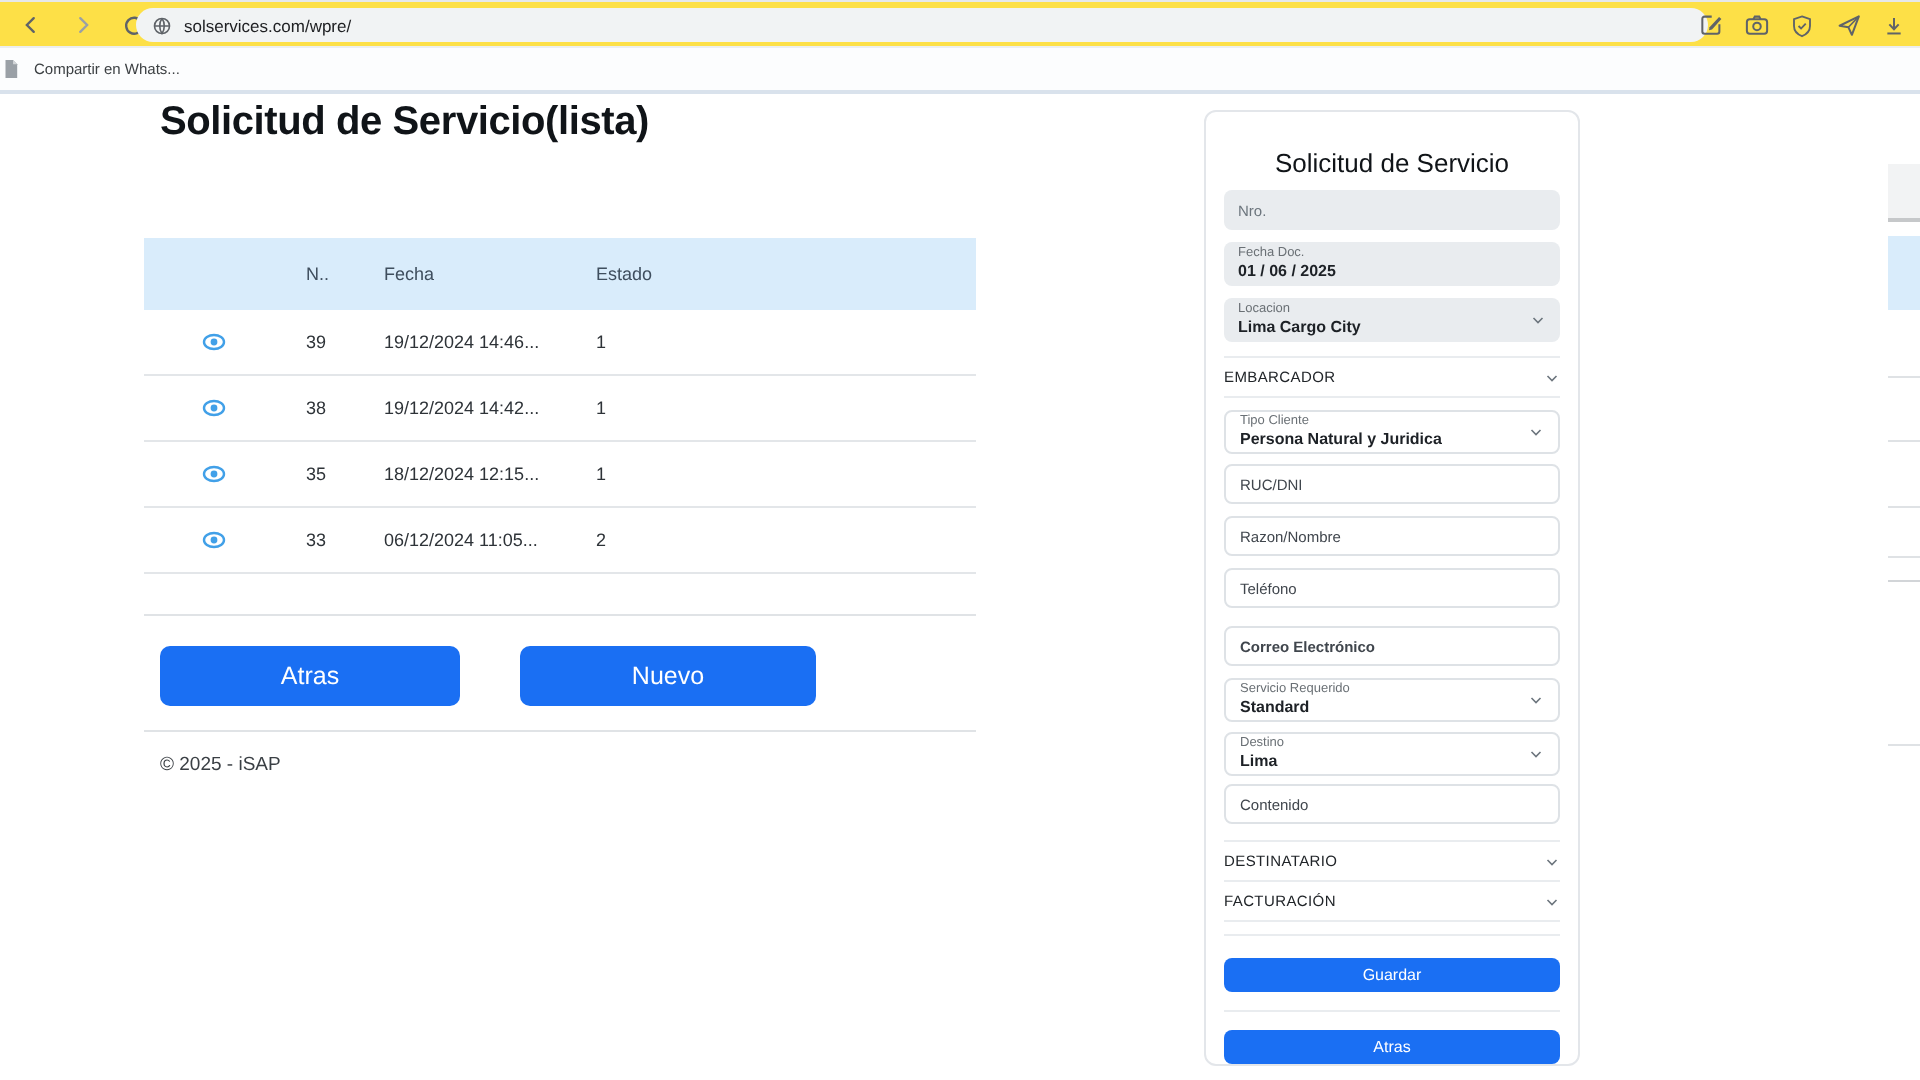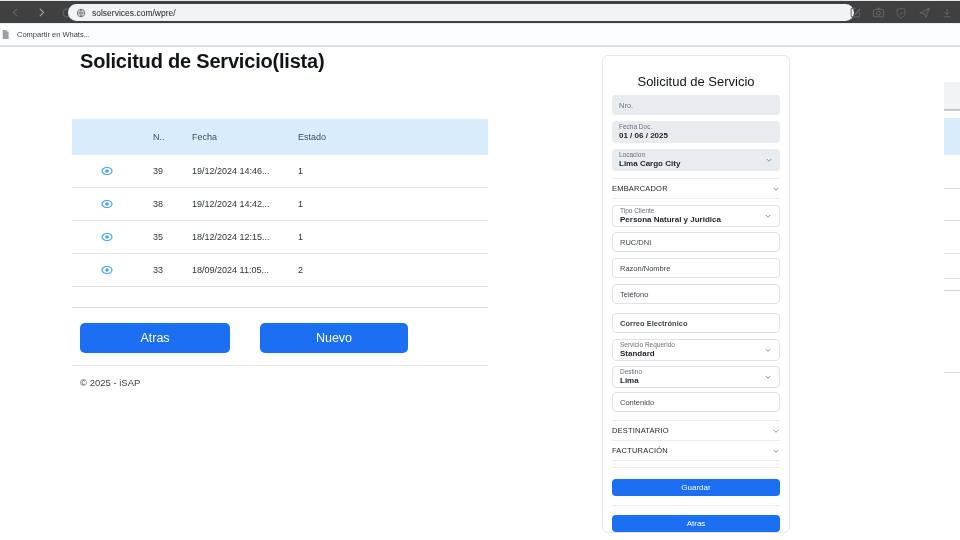--- a/index.html
+++ b/index.html
@@ -1,20 +1,20 @@
 <!DOCTYPE html>
 <html><head>
 <meta charset="utf-8">
 <style>
   * { margin:0; padding:0; box-sizing:border-box; }
   html,body { width:960px; height:540px; overflow:hidden; background:#fff;
               font-family:"Liberation Sans", sans-serif; }
 
   
-  .toolbar { position:absolute; top:0; left:0; right:0; height:23px; background:#404040;
+  .toolbar { position:absolute; top:0; left:0; right:0; height:23px; background:#fde047;
              border-top:1px solid #e6e8ea; }
   .nav-icons { position:absolute; left:8px; top:0; height:23px; display:flex; align-items:center; gap:12px; }
   .nav-btn { width:14px; height:14px; display:flex; align-items:center; justify-content:center;
              background:none; border:none; cursor:pointer; padding:0; }
   .address-pill { position:absolute; left:68px; top:3px; width:786px; height:17px; background:#f1f3f4;
                   border-radius:9px; display:flex; align-items:center; padding:0 8px; gap:6px; }
   .url-text { font-size:8.5px; color:#202124; }
   .ext-icons { position:absolute; right:6px; top:0; height:23px; display:flex; align-items:center; gap:9px; }
   .ext-btn { width:14px; height:14px; background:none; border:none; padding:0; display:flex;
              align-items:center; justify-content:center; cursor:pointer; }
@@ -203,21 +203,21 @@
   <div class="trow">
     <span class="c-eye">
         <button class="eye-btn">
           <svg width="12" height="10" viewBox="0 0 24 18">
             <ellipse cx="12" cy="9" rx="10" ry="7" fill="none" stroke="#41a0e8" stroke-width="2.4"></ellipse>
             <circle cx="12" cy="9" r="3.4" fill="#41a0e8"></circle>
           </svg>
         </button>
       </span>
     <span class="c-nro">33</span>
-    <span class="c-fecha">18/09/2024 11:05...</span>
+    <span class="c-fecha">06/12/2024 11:05...</span>
     <span class="c-estado">2</span>
   </div>
 </div>
 
 <div class="hdiv" style="top:307px"></div>
 <button class="bigbtn" style="left:80px; top:323px; width:150px;">Atras</button>
 <button class="bigbtn" style="left:260px; top:323px; width:148px;">Nuevo</button>
 <div class="hdiv" style="top:365px"></div>
 <div class="footer-text">© 2025 - iSAP</div>
 

